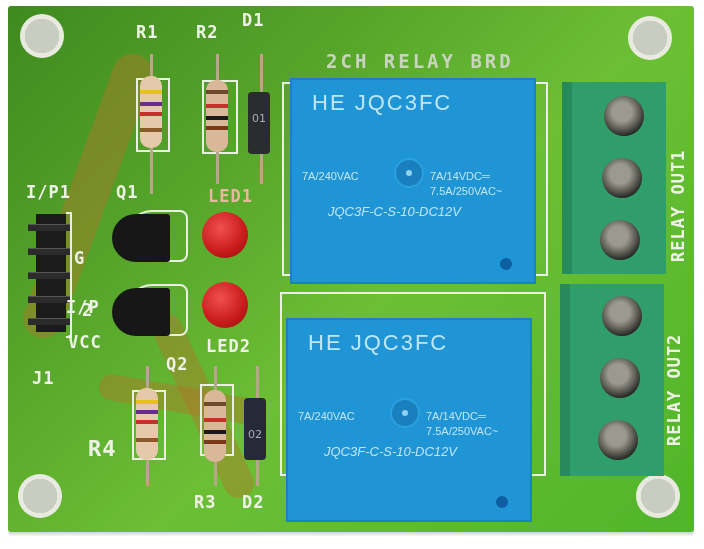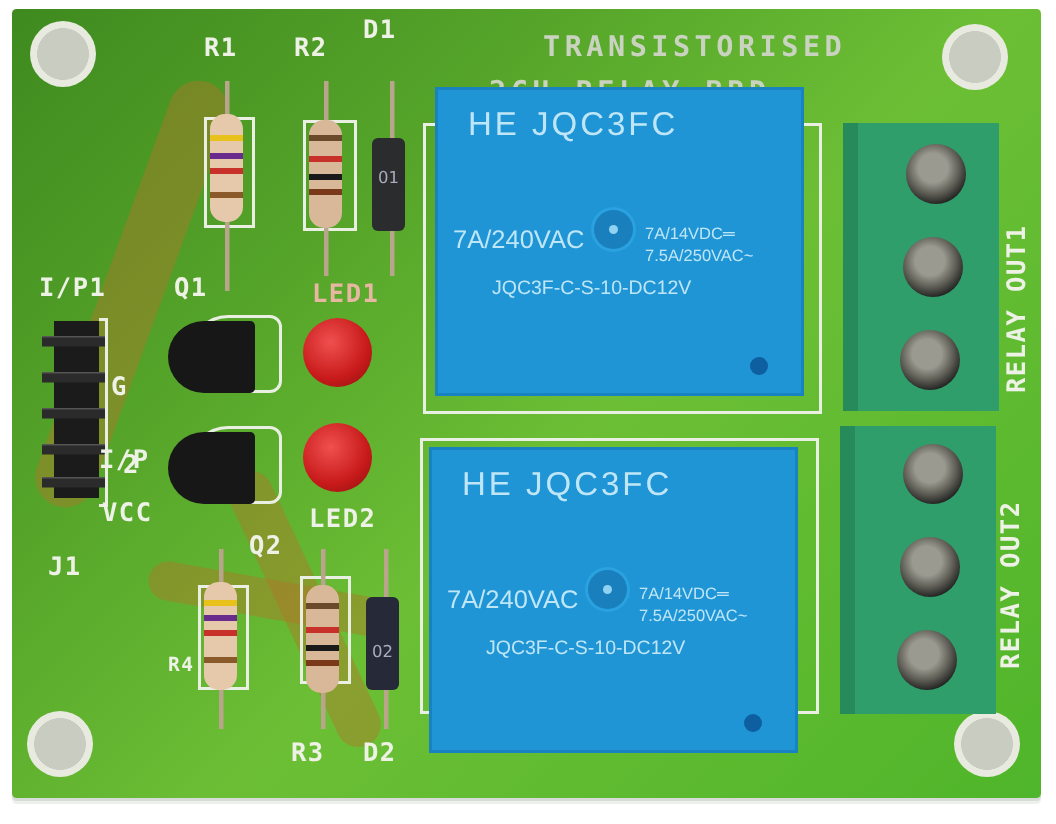--- a/index.html
+++ b/index.html
@@ -5,26 +5,26 @@
   html,body{margin:0;padding:0;background:#ffffff;}
   body{width:704px;height:549px;position:relative;overflow:hidden;font-family:"DejaVu Sans",sans-serif;}
   .board{position:absolute;left:8px;top:6px;width:686px;height:526px;
     background:linear-gradient(135deg,#3f8a1f 0%,#56a52a 30%,#6cbf35 55%,#4fb52a 100%);
     border-radius:3px;box-shadow:0 2px 0 #d8dcd8, 0 4px 0 #eef0ee;overflow:hidden;}
   .trace{position:absolute;background:rgba(176,120,40,0.45);border-radius:20px;}
   .hole{position:absolute;width:44px;height:44px;border-radius:50%;
     background:radial-gradient(circle,#c9ccc0 0 55%,#e8eadf 56% 75%,rgba(255,255,255,0.5) 76% 100%);}
   .silk{position:absolute;color:#eef2e6;font-family:"DejaVu Sans Mono",monospace;font-weight:bold;letter-spacing:1px;}
   .silk.red{color:#e7b7a2;}
-  .relay{position:absolute;background:#1f95d6;color:#bfe6f7;box-shadow:inset 0 0 0 2px #1883c0;}
+  .relay{position:absolute;background:#1f95d6;color:#bfe6f7;box-shadow:inset 0 0 0 2px #1883c0;margin-top:20px;}
   .relay .model{position:absolute;left:22px;top:12px;font-family:"Liberation Sans",sans-serif;font-size:22px;letter-spacing:2px;}
-  .relay .r1{position:absolute;left:12px;top:92px;font-family:"Liberation Sans",sans-serif;font-size:17px;}
+  .relay .r1{position:absolute;left:12px;top:92px;font-family:"Liberation Sans",sans-serif;font-size:11px;}
   .relay .r2{position:absolute;left:140px;top:92px;font-family:"Liberation Sans",sans-serif;font-size:11px;}
   .relay .r3{position:absolute;left:140px;top:107px;font-family:"Liberation Sans",sans-serif;font-size:11px;}
-  .relay .r4{position:absolute;left:38px;top:126px;font-family:"Liberation Sans",sans-serif;font-size:13px;}
+  .relay .r4{position:absolute;left:38px;top:126px;font-family:"Liberation Sans",sans-serif;font-size:13px;font-style:italic;}
   .relay .boss{position:absolute;left:106px;top:82px;width:26px;height:26px;border-radius:50%;background:#1a7fbd;box-shadow:0 0 0 2px #2aa2e0;}
   .relay .boss:after{content:"";position:absolute;left:10px;top:10px;width:6px;height:6px;border-radius:50%;background:#8fd2f2;}
   .relay .dot{position:absolute;right:24px;bottom:14px;width:12px;height:12px;border-radius:50%;background:#0e5fa0;}
   .outline{position:absolute;border:2px solid #e9efe2;}
   .terminal{position:absolute;background:#2f9e6a;border-left:10px solid #268a5a;}
   .screw{position:absolute;width:40px;height:40px;border-radius:50%;
     background:radial-gradient(circle at 45% 40%,#9a9a90 0 30%,#5a5a52 55%,#222 75%,#1d3a2c 100%);}
   .resistor{position:absolute;width:22px;height:72px;border-radius:10px;background:#e6c9ab;}
   .band{position:absolute;left:0;width:22px;height:4px;}
   .lead{position:absolute;width:3px;background:#b8a58c;}
@@ -42,21 +42,20 @@
 
   <div class="trace" style="left:60px;top:40px;width:40px;height:300px;transform:rotate(20deg);"></div>
   <div class="trace" style="left:180px;top:300px;width:30px;height:200px;transform:rotate(-25deg);"></div>
   <div class="trace" style="left:90px;top:380px;width:160px;height:26px;transform:rotate(10deg);"></div>
 
   <div class="hole" style="left:12px;top:8px;"></div>
   <div class="hole" style="left:620px;top:10px;"></div>
   <div class="hole" style="left:10px;top:468px;"></div>
   <div class="hole" style="left:628px;top:468px;"></div>
 
-  <div class="silk" style="left:354px;top:14px;font-size:19px;letter-spacing:3px;color:#c9d3bf;">TRANSISTORISED</div>
   <div class="silk" style="left:318px;top:44px;font-size:19px;letter-spacing:3px;color:#c9d3bf;">2CH RELAY BRD</div>
 
   <div class="silk" style="left:128px;top:16px;font-size:17px;">R1</div>
   <div class="silk" style="left:188px;top:16px;font-size:17px;">R2</div>
   <div class="silk" style="left:234px;top:4px;font-size:17px;">D1</div>
 
   <div class="outline" style="left:128px;top:72px;width:30px;height:70px;"></div>
   <div class="lead" style="left:142px;top:48px;height:140px;"></div>
   <div class="resistor" style="left:132px;top:70px;">
     <div class="band" style="top:14px;background:#e8c21a;"></div>
@@ -105,21 +104,21 @@
   <div class="silk" style="left:198px;top:330px;font-size:17px;">LED2</div>
 
   <div class="outline" style="left:124px;top:384px;width:30px;height:66px;"></div>
   <div class="lead" style="left:138px;top:360px;height:120px;"></div>
   <div class="resistor" style="left:128px;top:382px;">
     <div class="band" style="top:12px;background:#e8c21a;"></div>
     <div class="band" style="top:22px;background:#6a2c8c;"></div>
     <div class="band" style="top:32px;background:#c8302a;"></div>
     <div class="band" style="top:50px;background:#8a5a2a;"></div>
   </div>
-  <div class="silk" style="left:104px;top:430px;font-size:13px;">R4</div>
+  <div class="silk" style="left:80px;top:430px;font-size:22px;">R4</div>
 
   <div class="outline" style="left:192px;top:378px;width:30px;height:68px;"></div>
   <div class="lead" style="left:206px;top:360px;height:120px;"></div>
   <div class="resistor" style="left:196px;top:384px;background:#d8b898;">
     <div class="band" style="top:12px;background:#6a4a2a;"></div>
     <div class="band" style="top:28px;background:#c8302a;"></div>
     <div class="band" style="top:40px;background:#1a1a1a;"></div>
     <div class="band" style="top:50px;background:#7a3a1a;"></div>
   </div>
   <div class="silk" style="left:186px;top:486px;font-size:17px;">R3</div>

